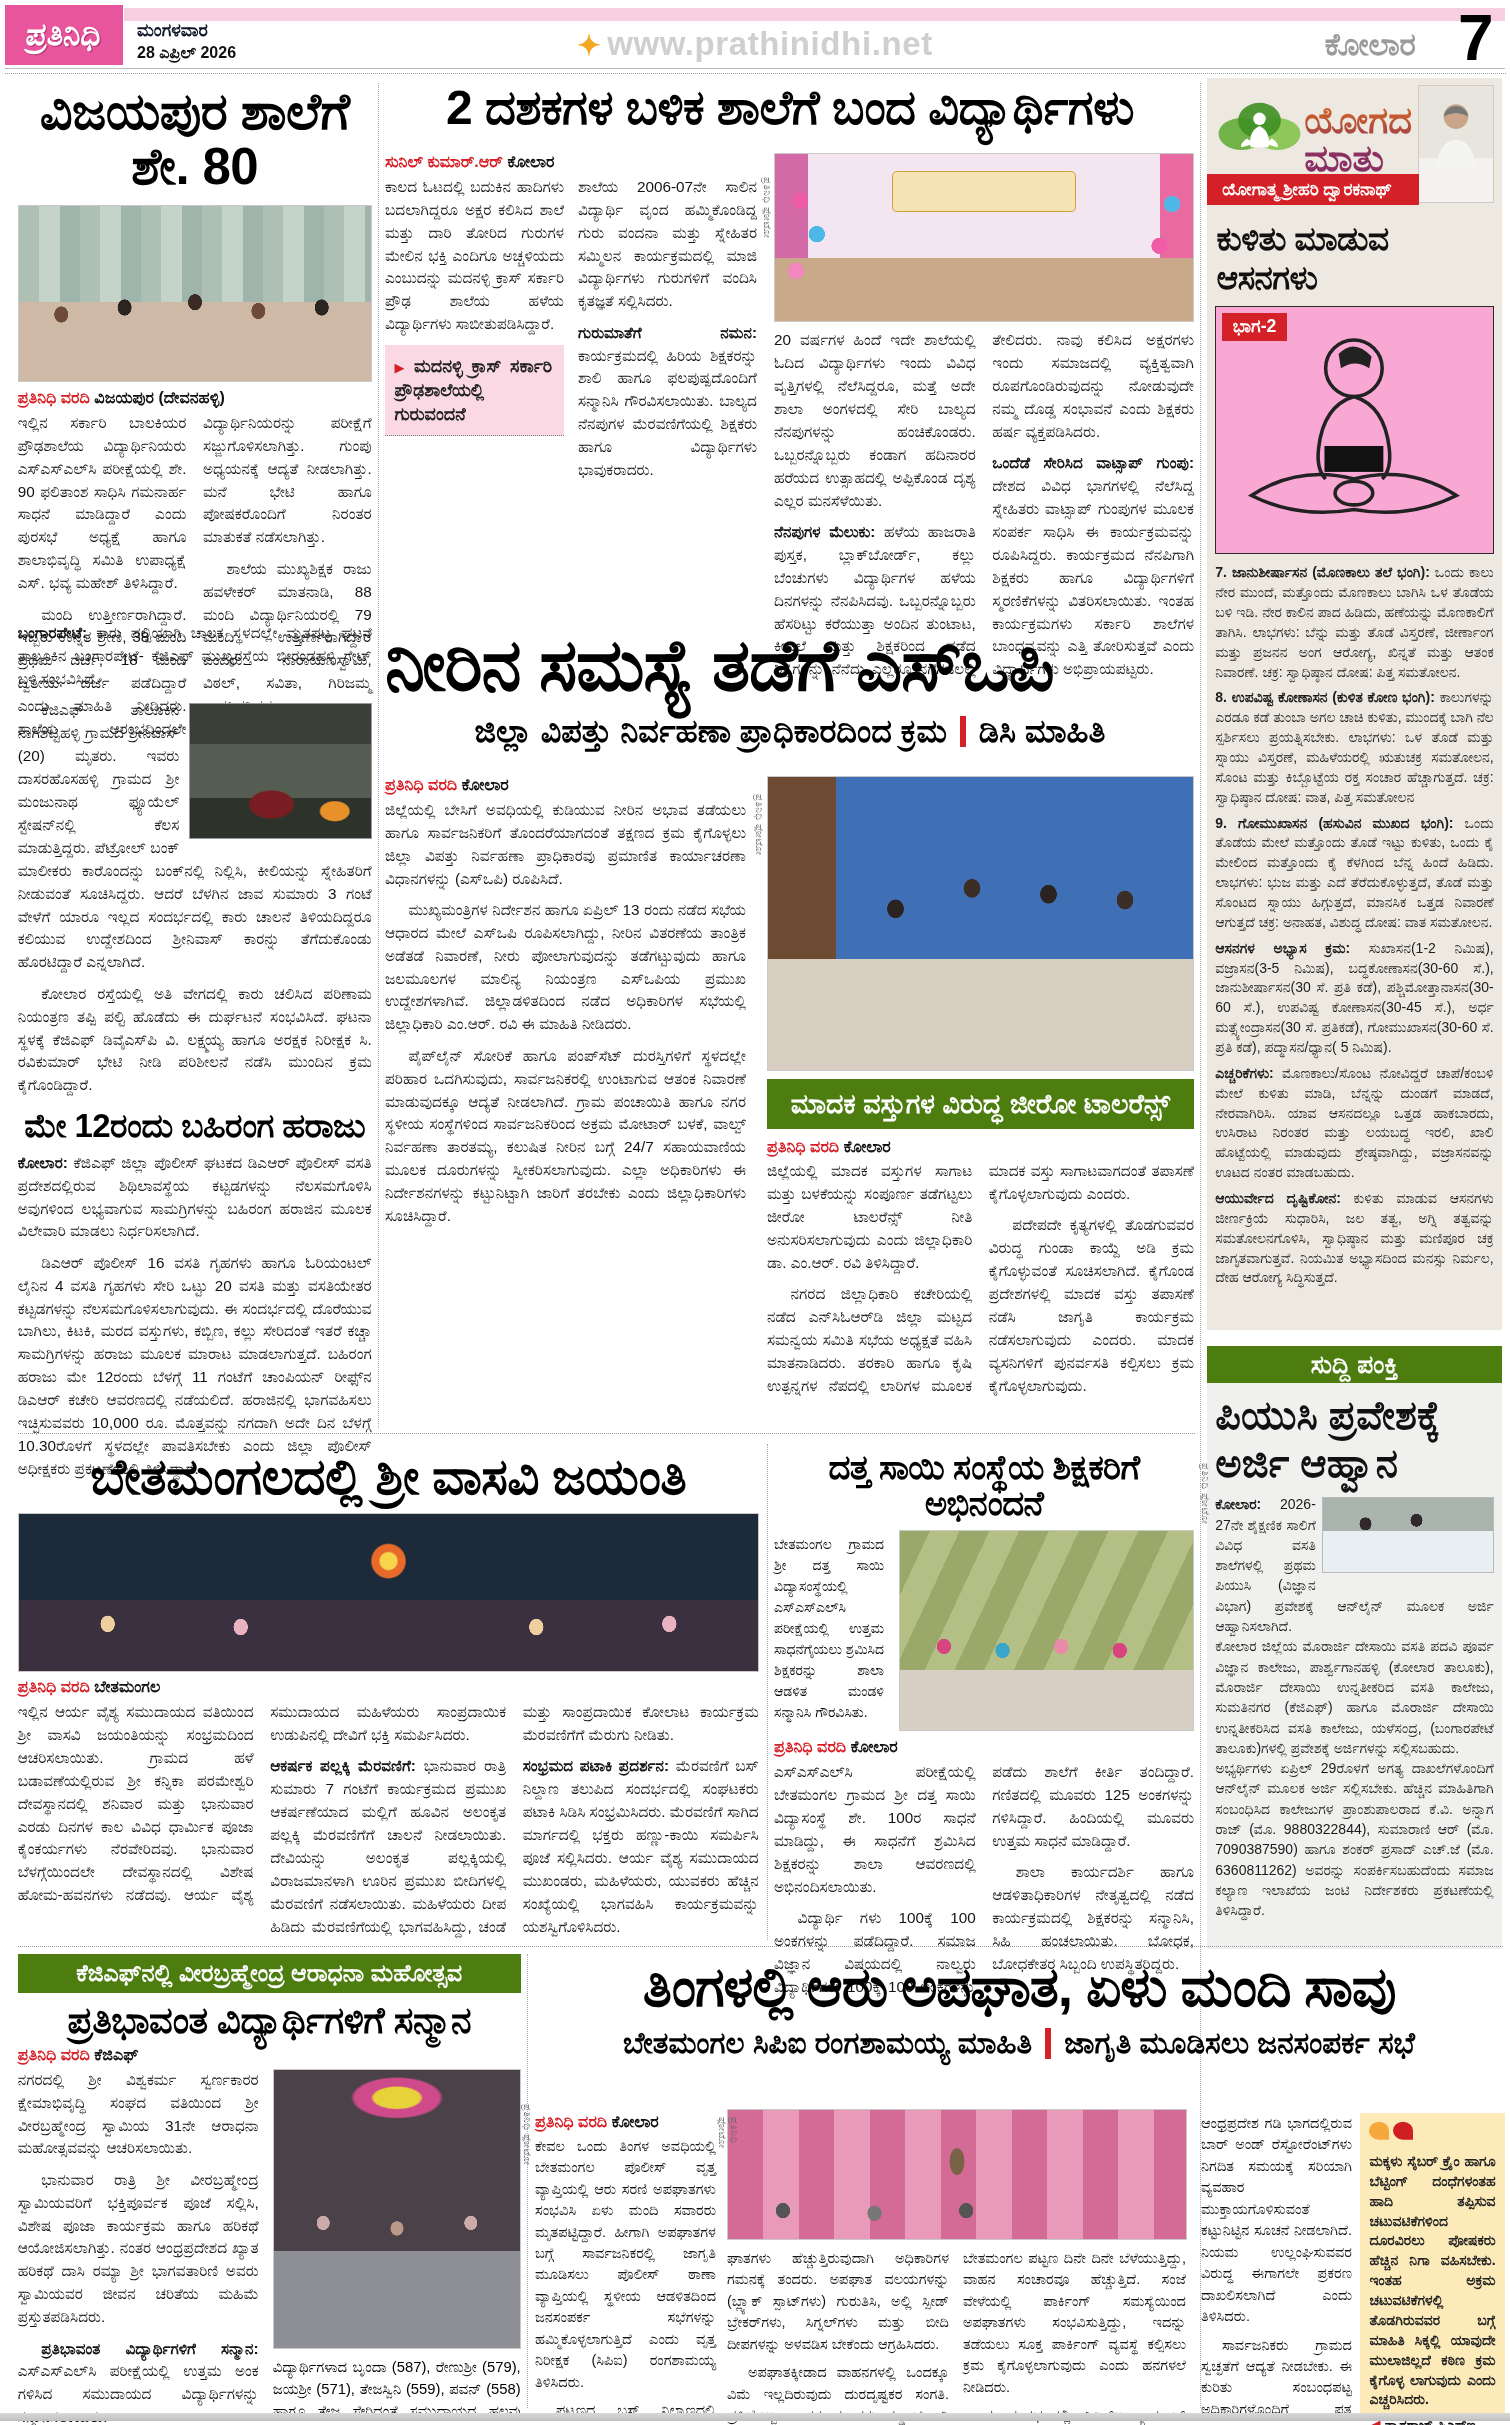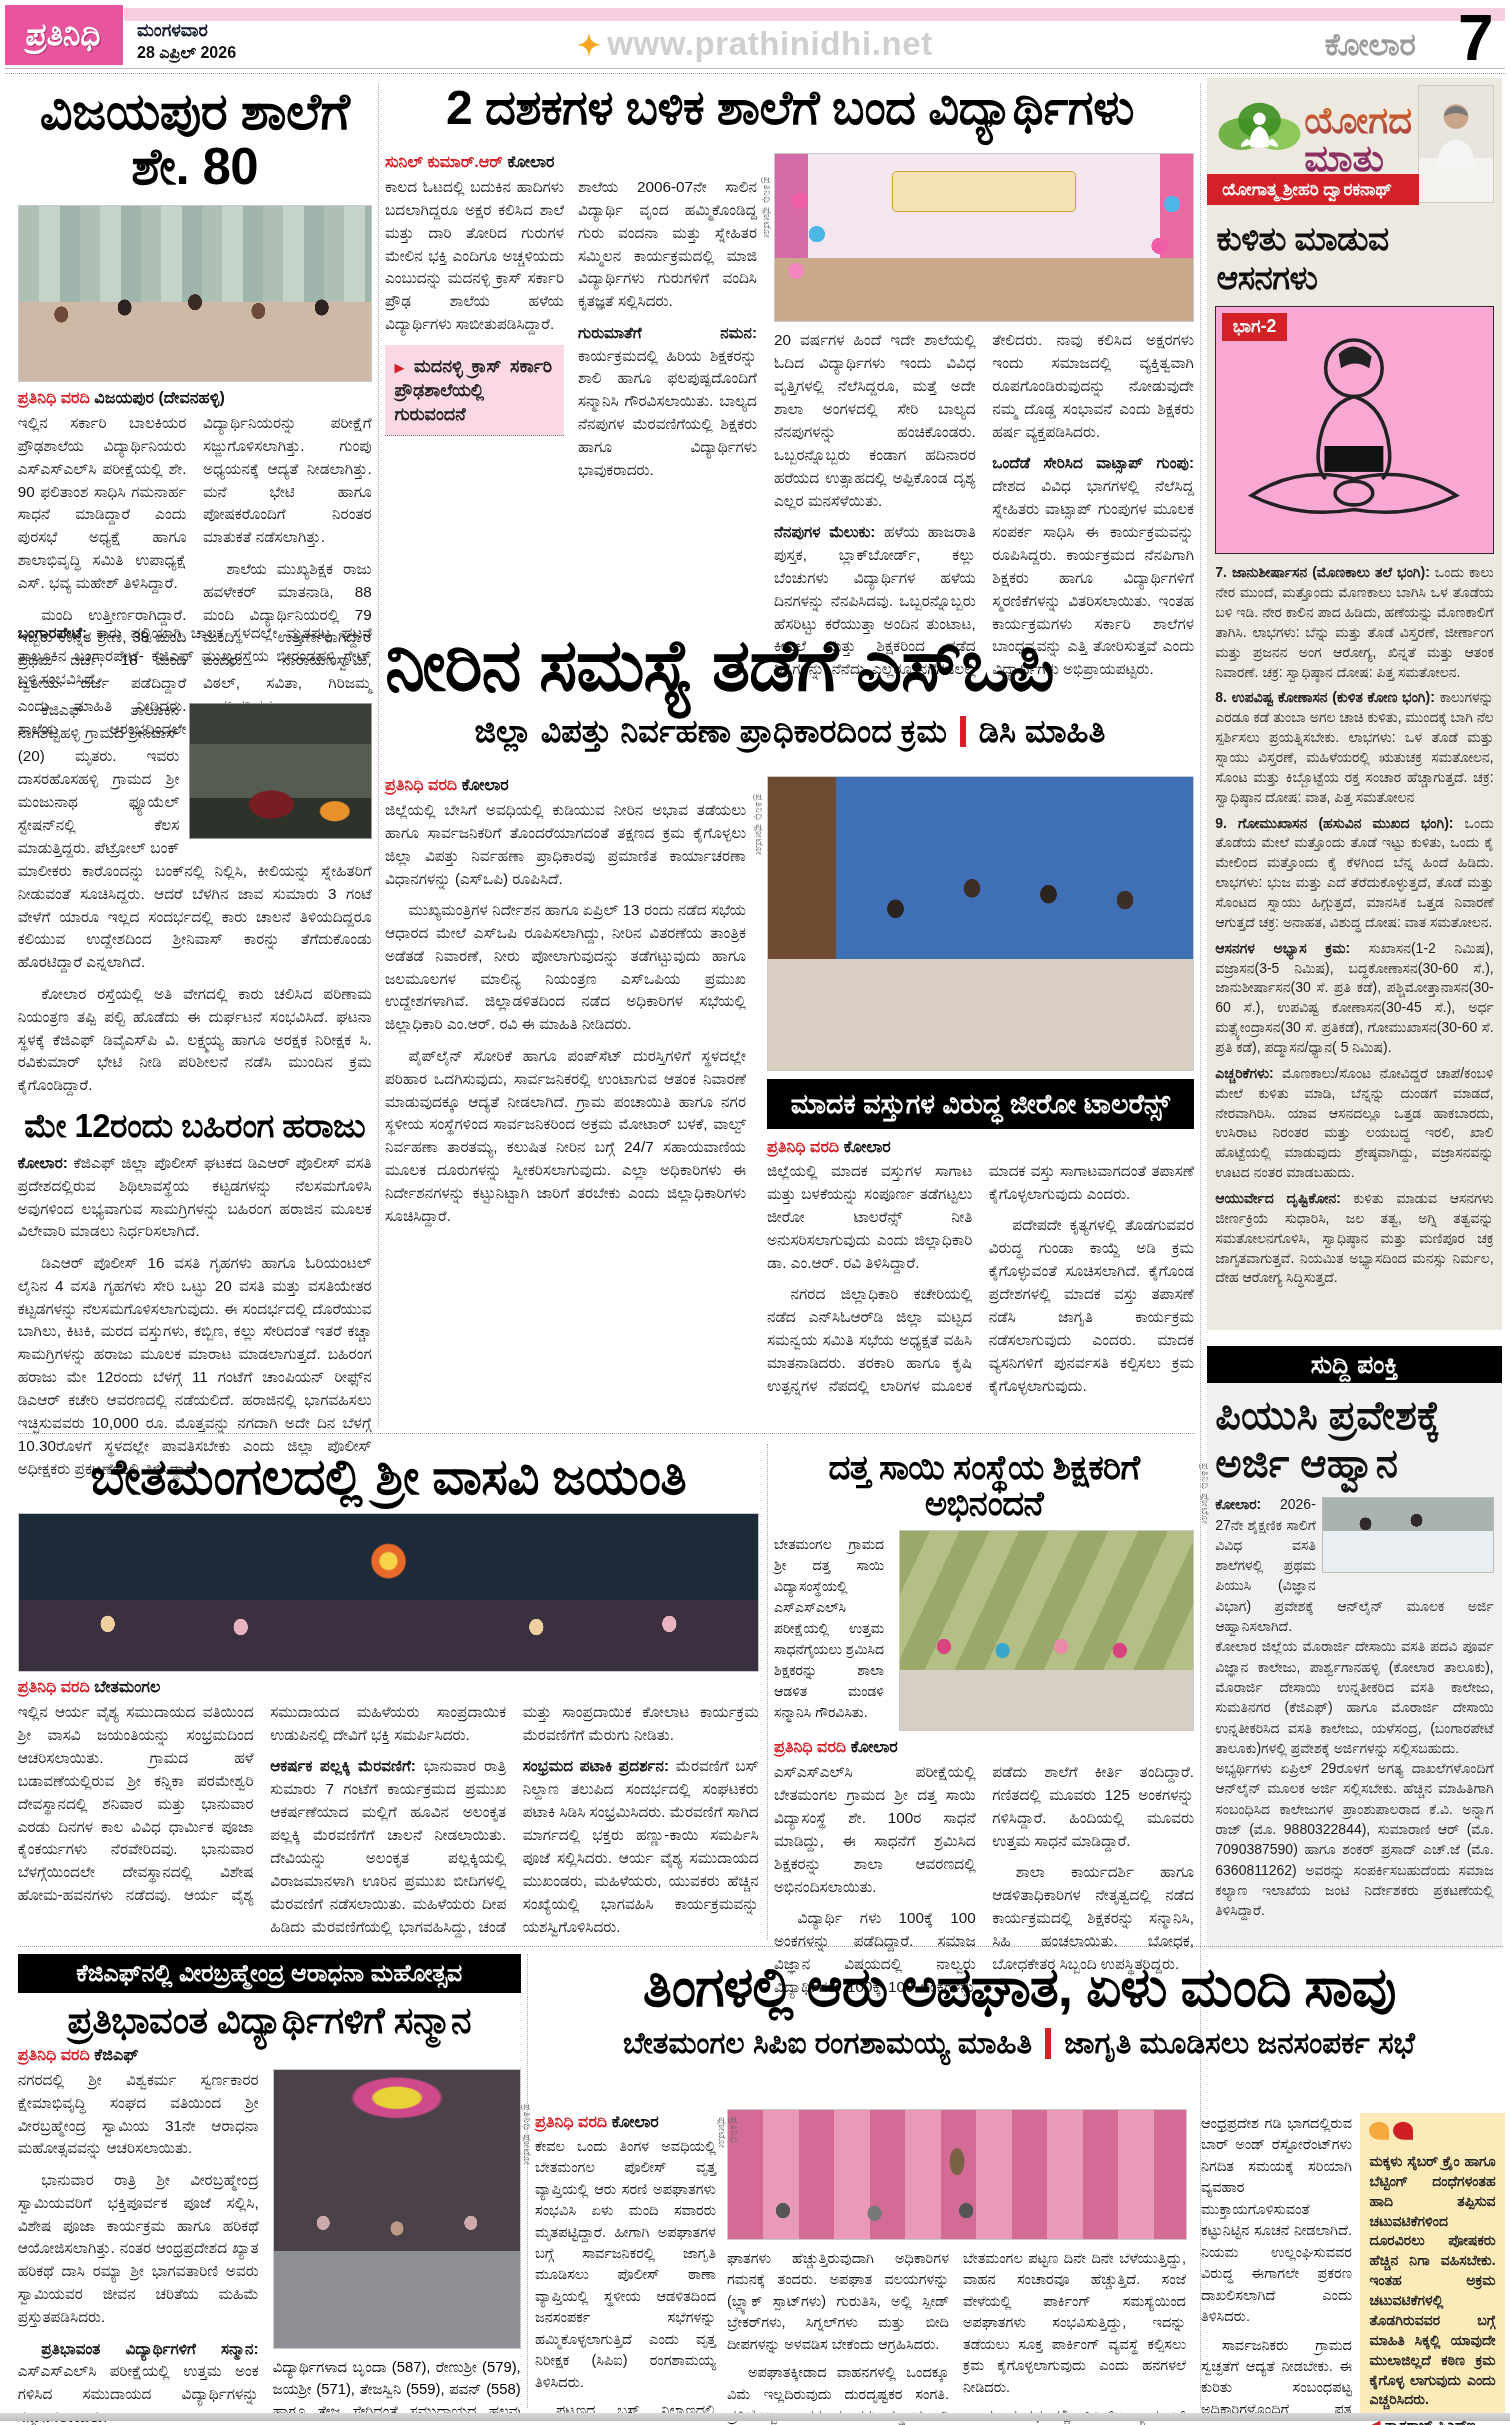--- a/index.html
+++ b/index.html
@@ -24,21 +24,21 @@
   .headline { font-weight:bold; color:#000; line-height:1.08; letter-spacing:-0.6px; }
   .body-text { font-size:15.3px; line-height:1.5; color:#131313; text-align:justify; }
   .body-text p { margin-bottom:8.3px; text-indent:23.6px; }
   .body-text p.noindent { text-indent:0; }
   .byline { font-size:16px; margin-bottom:4.7px; }
   .byline .red { color:#d81f26; font-weight:bold; }
   .byline .loc { color:#111; font-weight:bold; }
   .lead-in { font-weight:bold; }
   .vcredit { position:absolute; writing-mode:vertical-rl; font-size:10px; color:#666; letter-spacing:0.6px; }
   .photo { position:relative; overflow:hidden; border:0.6px solid #c9c9c9; }
-  .redbanner { background:#000000; color:#fff; font-weight:bold; display:flex; align-items:center; justify-content:center; text-align:center; }
+  .redbanner { background:#4d7c0f; color:#fff; font-weight:bold; display:flex; align-items:center; justify-content:center; text-align:center; }
   .cols2 { column-count:2; column-gap:16.5px; }
   .cols3 { column-count:3; column-gap:16.5px; }
 
   
   .artA { position:absolute; left:17.7px; top:76px; width:354px; }
   .artA .headline { font-size:51px; text-align:center; margin:8.3px 0 10.6px 0; }
   .photoA { width:100%; height:177px;
     background:
       radial-gradient(22.4px 26px at 12% 62%, #6d4a3a 0 30%, transparent 32%),
       radial-gradient(22.4px 26px at 30% 58%, #2c2420 0 30%, transparent 32%),

